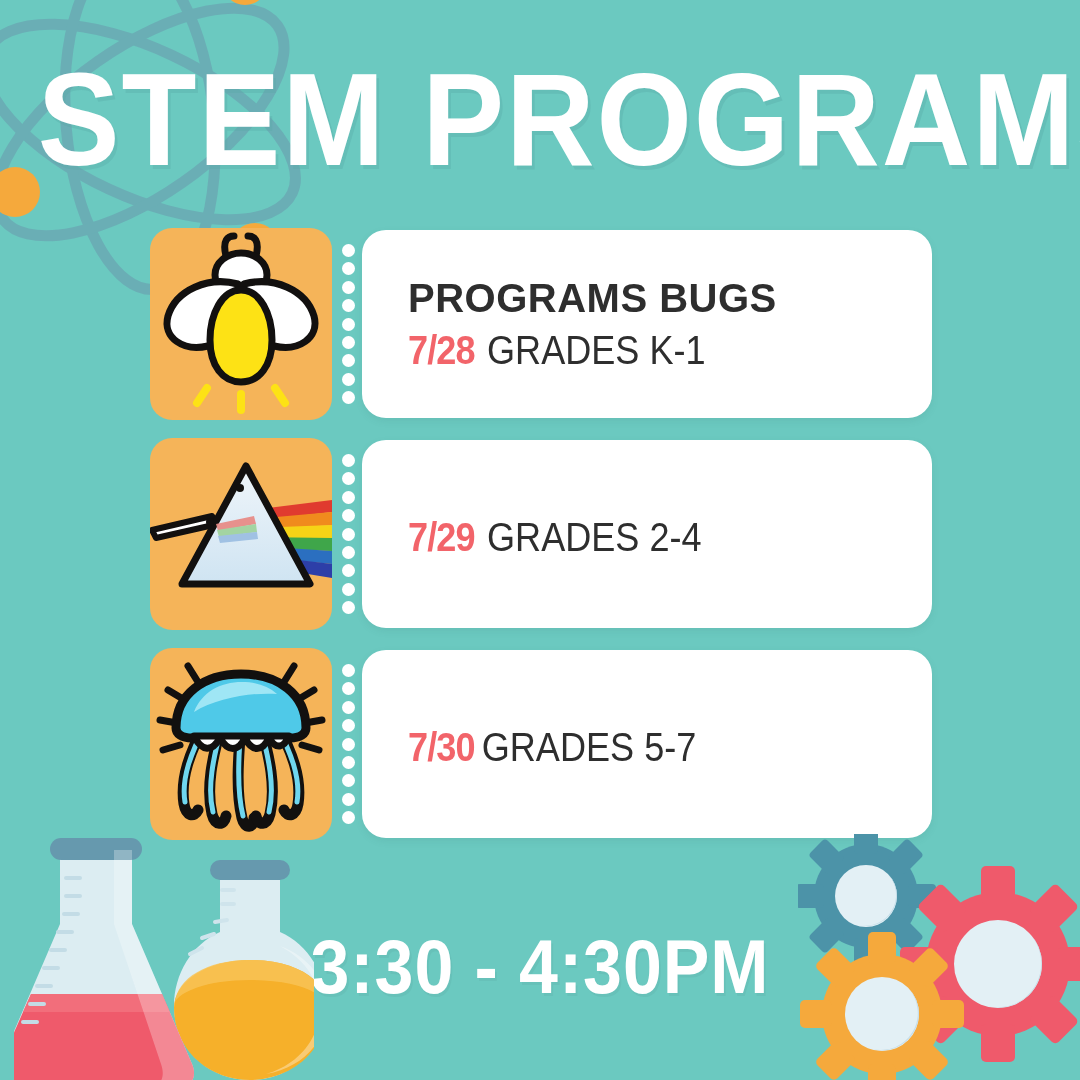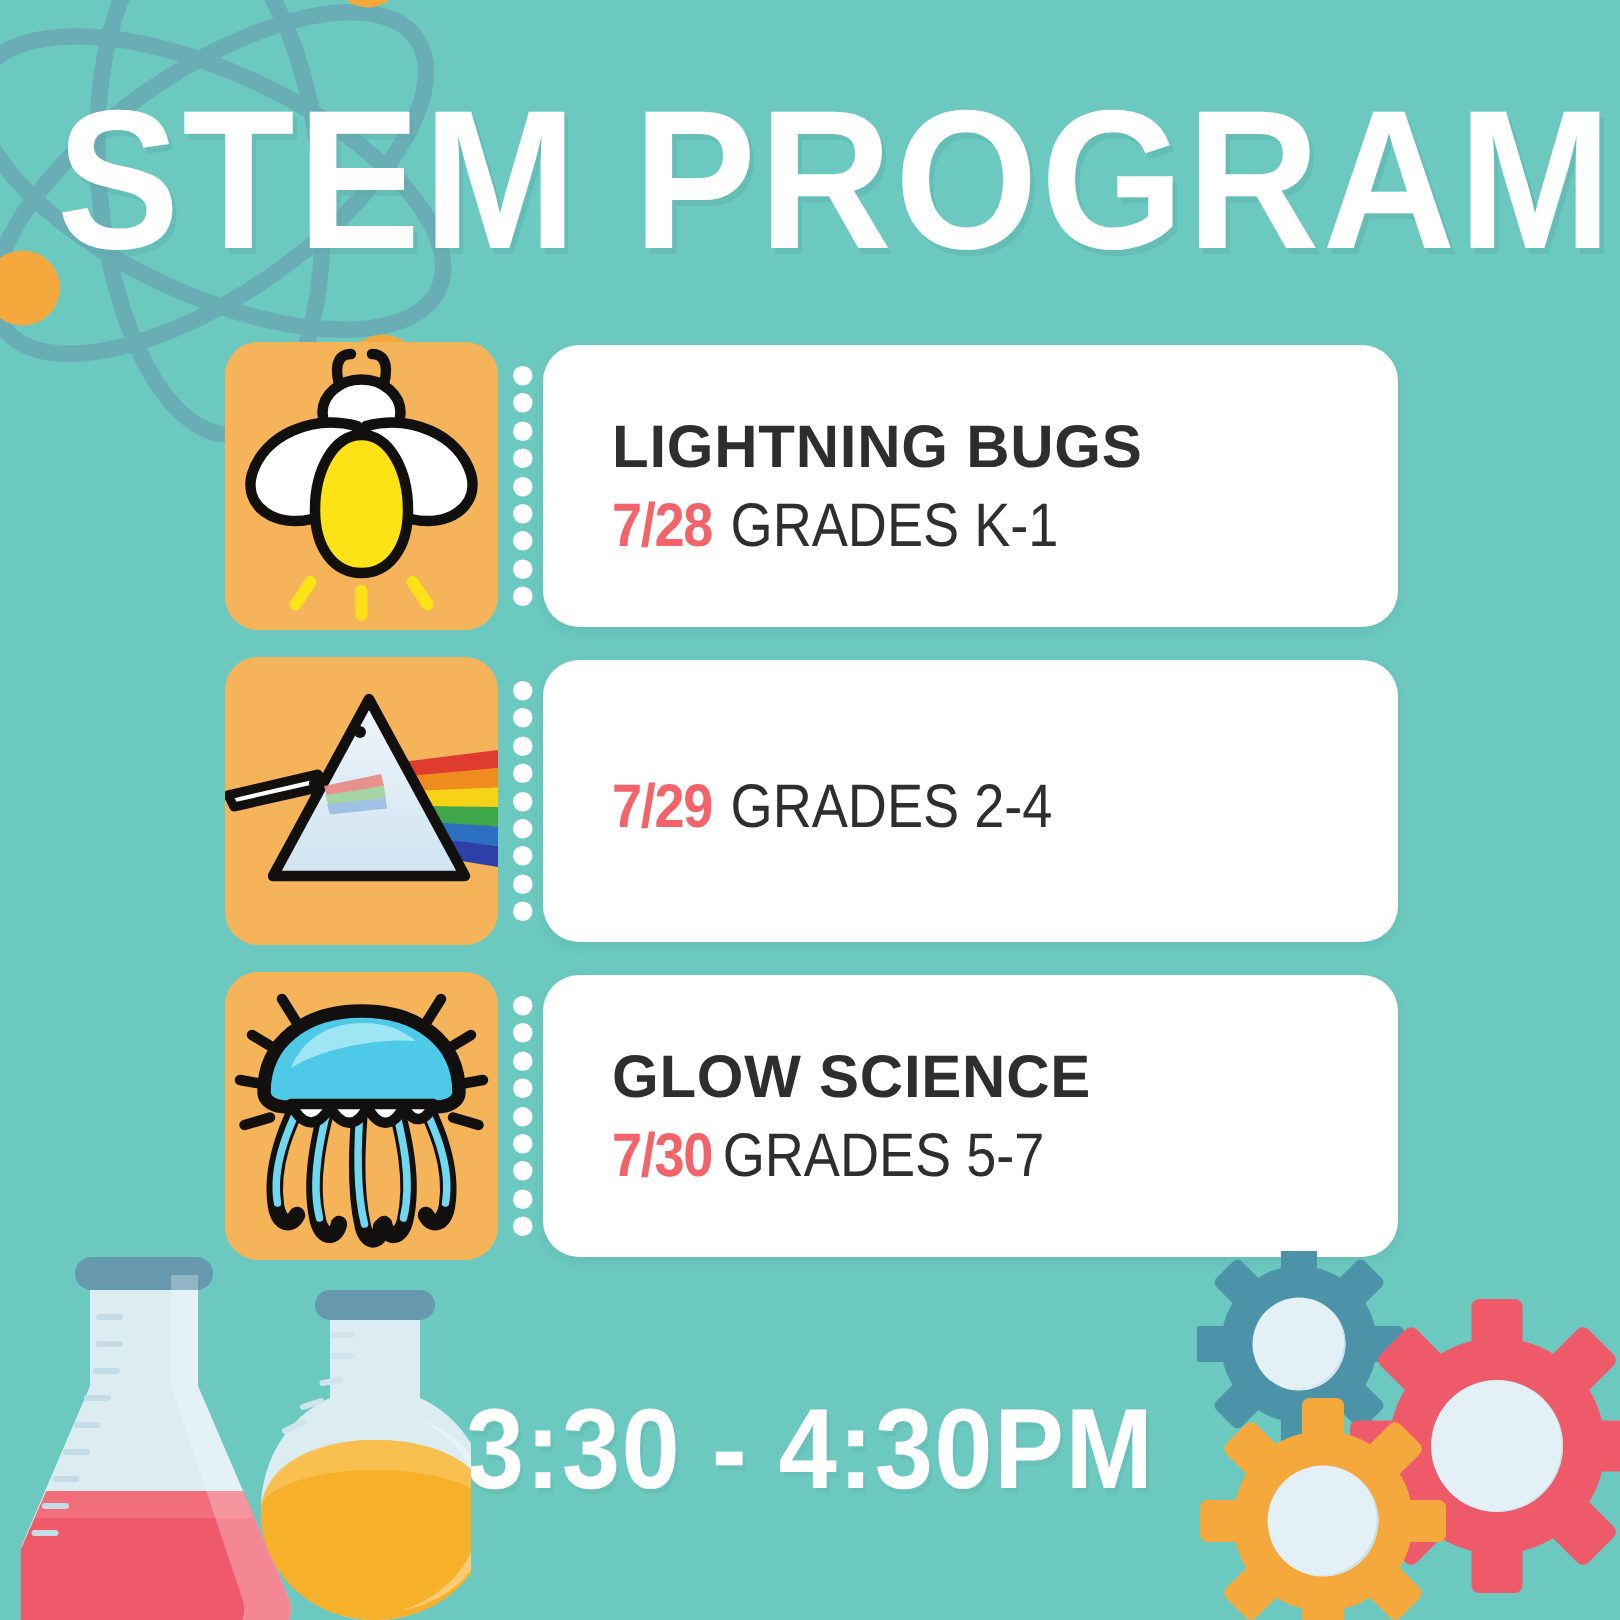--- a/index.html
+++ b/index.html
@@ -213,21 +213,21 @@
           <i></i>
           <i></i>
           <i></i>
           <i></i>
           <i></i>
           <i></i>
           <i></i>
           <i></i>
       </div>
       <div class="card">
-        <div class="card-title">LIGHTNING BUGS</div>
+        <div class="card-title">PROGRAMS BUGS</div>
         <div class="card-sub">
           <span class="card-date">7/28</span><span class="card-grades">GRADES K-1</span>
         </div>
       </div>
     </div>
 
     <div class="row row-2">
       <div class="tile">
         <svg viewBox="0 0 182 192">
           <defs>
@@ -318,21 +318,20 @@
           <i></i>
           <i></i>
           <i></i>
           <i></i>
           <i></i>
           <i></i>
           <i></i>
           <i></i>
       </div>
       <div class="card">
-        <div class="card-title">GLOW SCIENCE</div>
         <div class="card-sub">
           <span class="card-date">7/30</span><span class="card-grades">GRADES 5-7</span>
         </div>
       </div>
     </div>
 
   </div>
 
   <div class="time">3:30 - 4:30PM</div>
 

